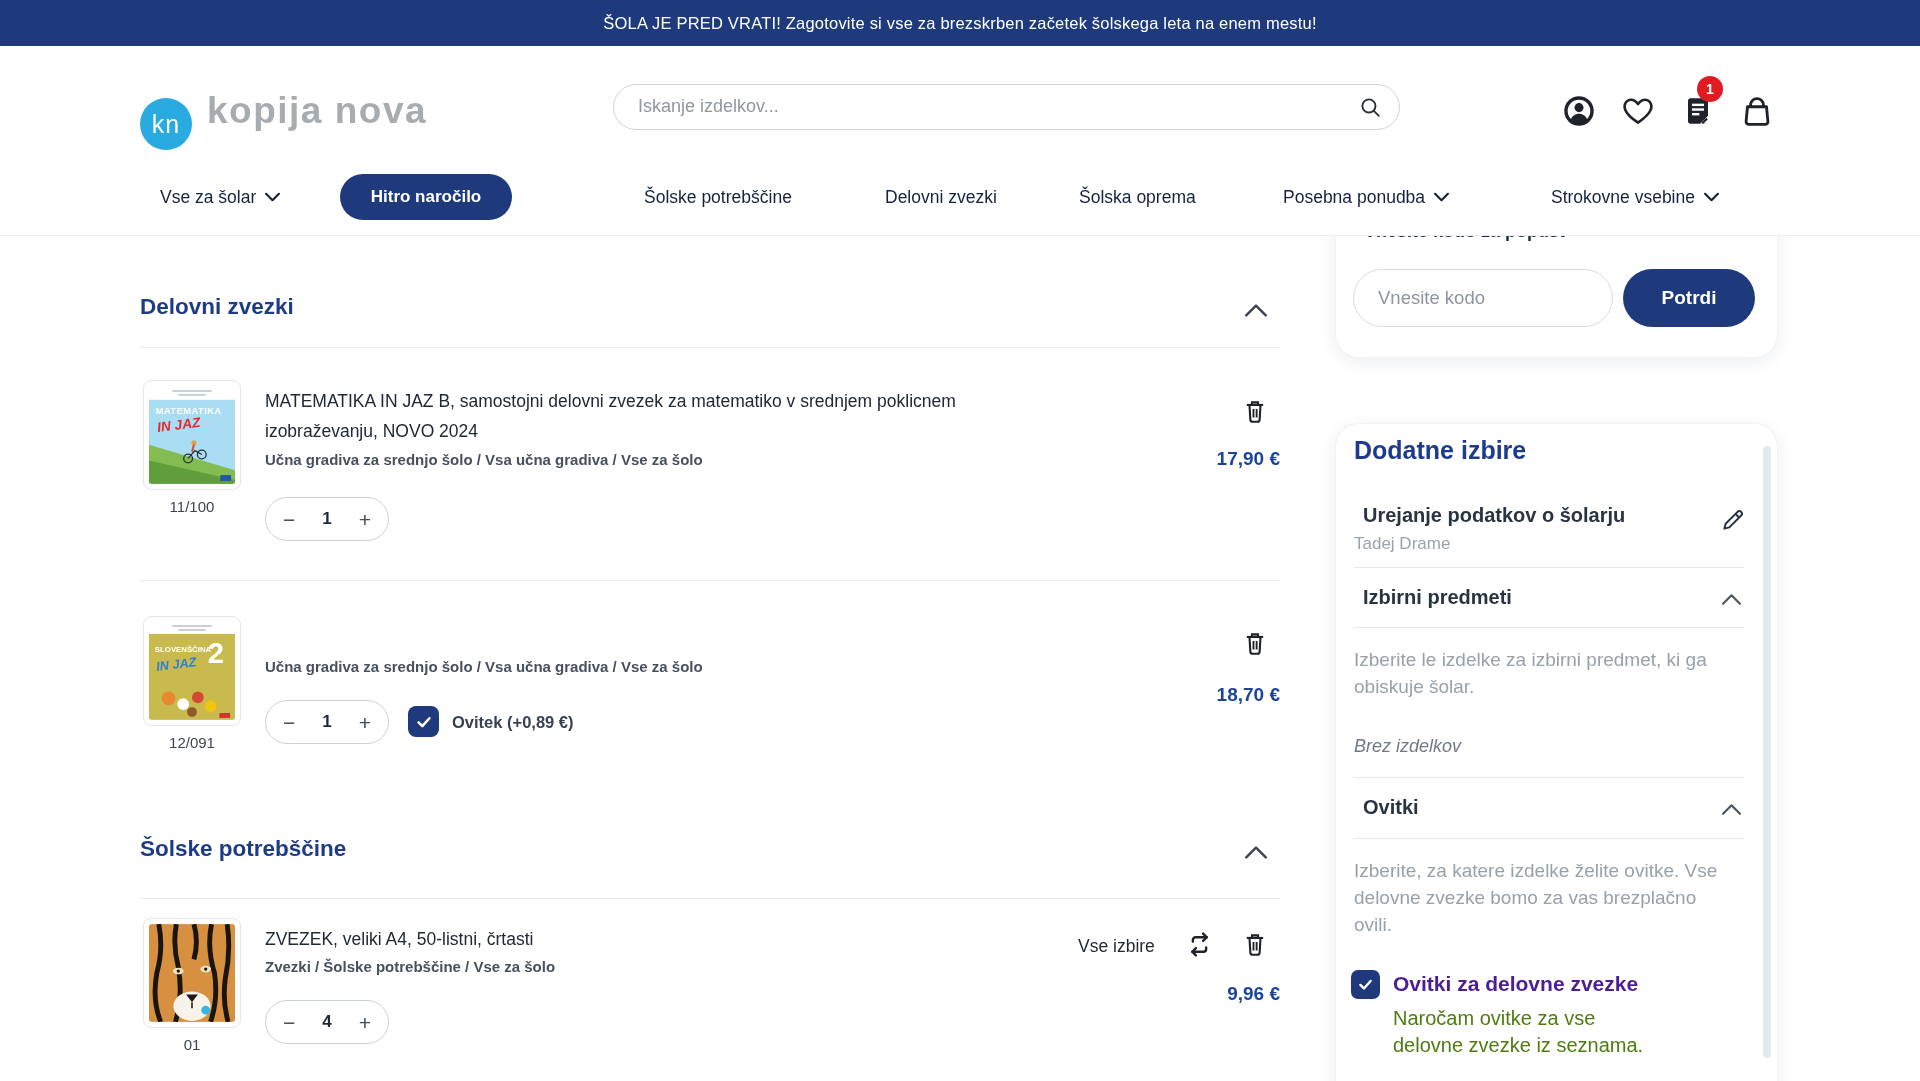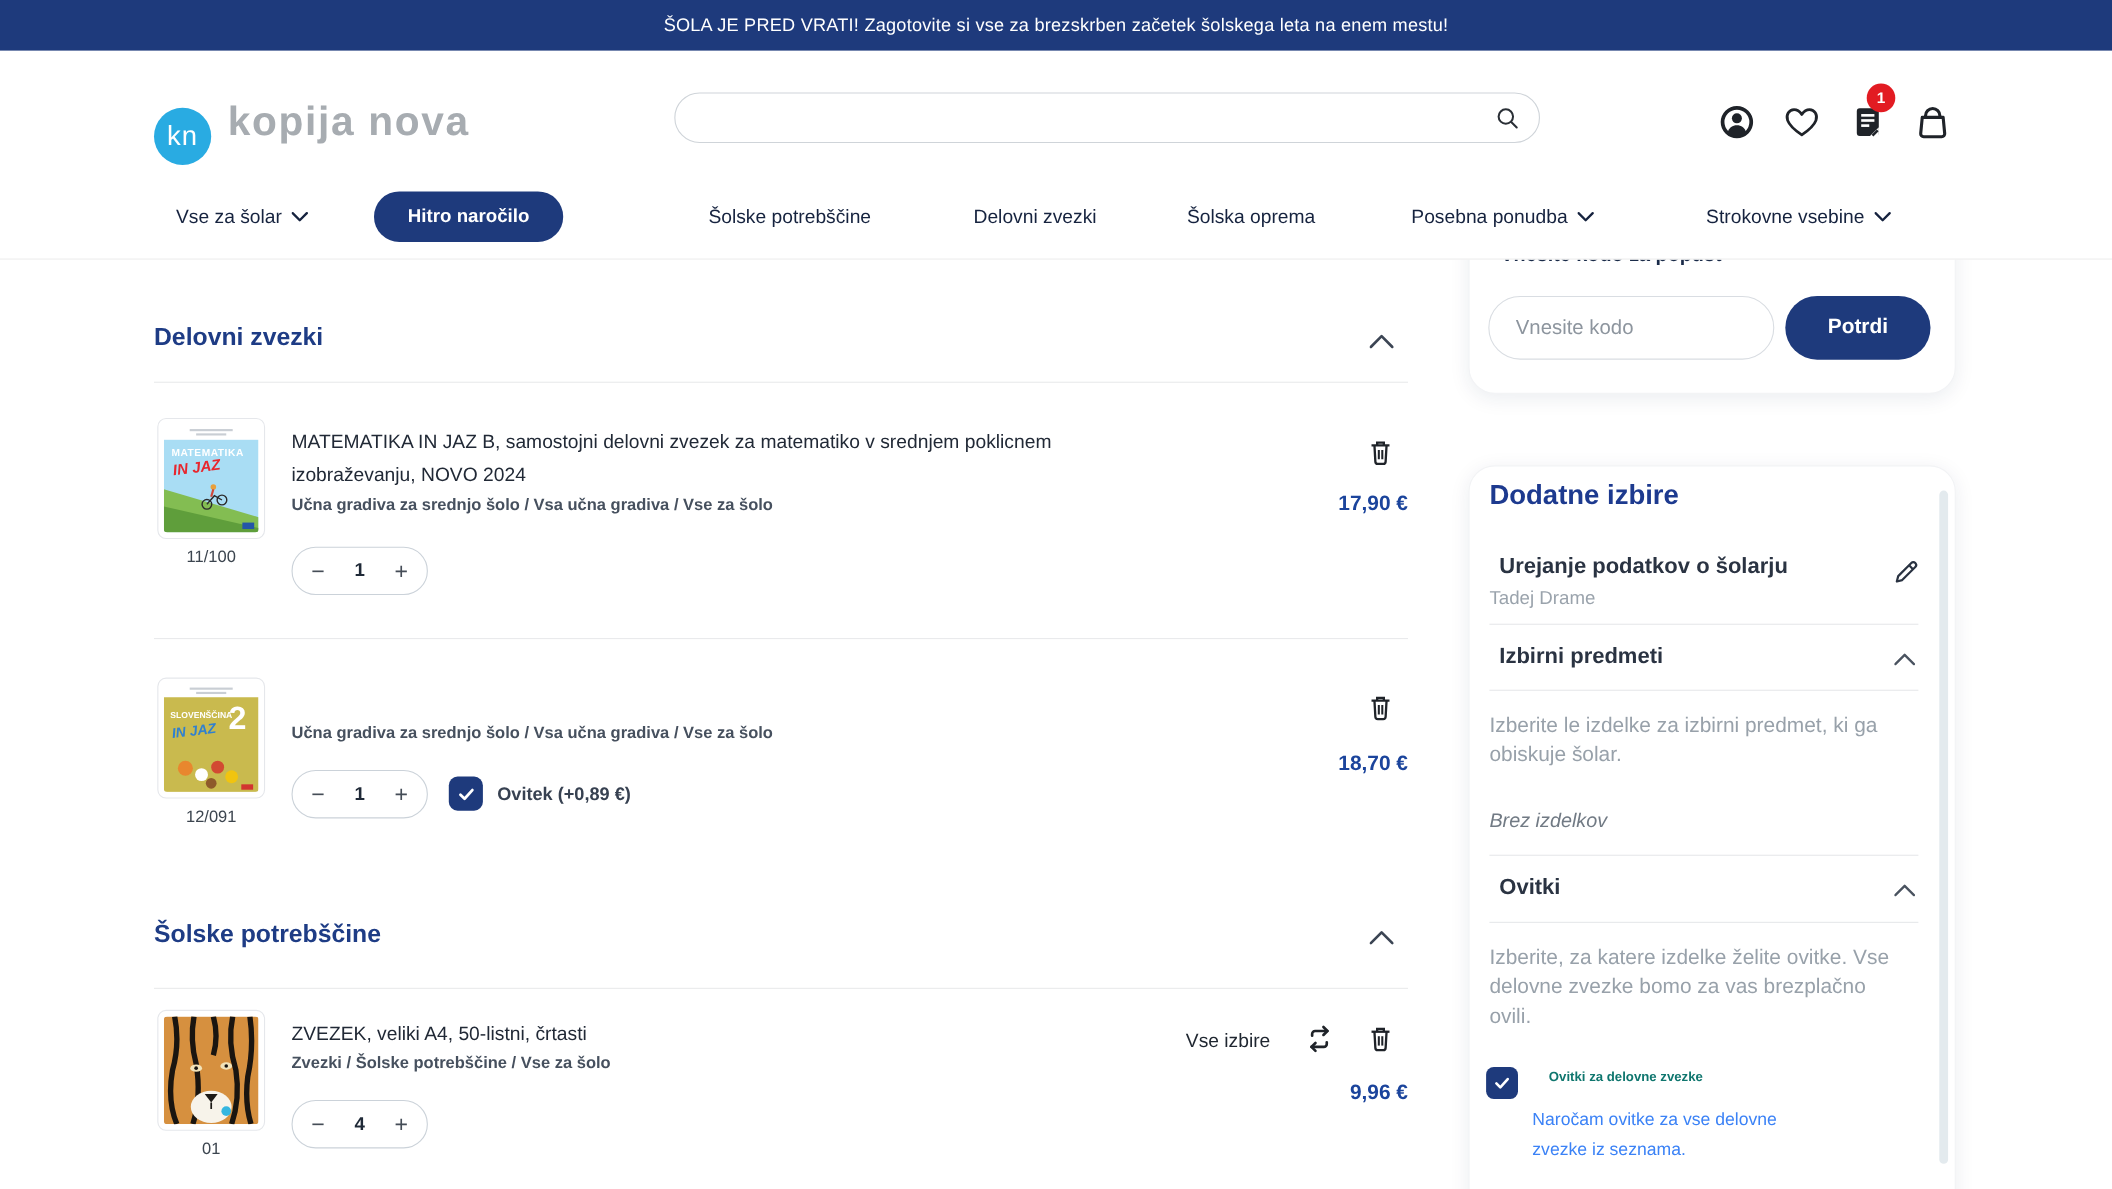--- a/index.html
+++ b/index.html
@@ -82,22 +82,22 @@
   .panel-title { position:absolute; left:18px; top:12px; font-size:25px; font-weight:700; color:#1d3a8f; }
   .panel-h { position:absolute; left:27px; font-size:20px; font-weight:700; color:#2a3342; white-space:nowrap; }
   .panel-sub { position:absolute; left:18px; font-size:17px; color:#9aa3ac; }
   .panel-desc { position:absolute; left:18px; font-size:19px; line-height:27px; color:#98a1aa; }
   .panel-hr { position:absolute; left:18px; width:390px; height:1px; background:#e6e8ea; }
   .panel-empty { position:absolute; left:18px; font-size:18px; font-style:italic; color:#717a84; }
   .panel-toggle { position:absolute; left:382px; width:26px; height:22px; background:none; border:none; cursor:pointer; }
   .pencil-btn { position:absolute; left:382px; top:82px; width:30px; height:30px; background:none; border:none; cursor:pointer; }
   .cb2 { position:absolute; left:15px; top:546px; width:29px; height:29px; border-radius:7px; background:#1e3a7c;
          display:flex; align-items:center; justify-content:center; cursor:pointer; }
-  .cb2-label { position:absolute; left:57px; top:548px; font-size:12px; font-weight:700; color:#0f766e; white-space:nowrap; cursor:pointer;margin-left:15px; }
-  .cb2-note { position:absolute; left:57px; top:581px; width:262px; font-size:16px; line-height:27px; color:#3b82f6; }
+  .cb2-label { position:absolute; left:57px; top:548px; font-size:21px; font-weight:700; color:#4c1d95; white-space:nowrap; cursor:pointer; }
+  .cb2-note { position:absolute; left:57px; top:581px; width:262px; font-size:20px; line-height:27px; color:#4d7c0f; }
 </style>
 </head>
 <body>
 
 <div class="page">
 
   <div class="sec-title" style="left:140px;top:294px">Delovni zvezki</div>
   <button class="sec-toggle" style="left:1242px;top:300px">
     <svg viewBox="0 0 18 12" width="22" height="15">
         <polyline points="1,10 9,2 17,10" fill="none" stroke="#3c4554" stroke-width="2" stroke-linecap="round" stroke-linejoin="round"></polyline>
@@ -288,20 +288,21 @@
     </div>
     <div class="cb2-label">Ovitki za delovne zvezke</div>
     <div class="cb2-note">Naročam ovitke za vse delovne zvezke iz seznama.</div>
   </div>
 
   <div class="header">
     <div class="logo-circle">kn</div>
     <div class="logo-word">kopija nova</div>
 
     <div class="search-pill">
+      <input type="text" placeholder="Iskanje izdelkov..." style="">
       <svg class="search-ic" viewBox="0 0 24 24">
         <circle cx="10.5" cy="10.5" r="6.3" fill="none" stroke="#2a2f36" stroke-width="1.8"></circle>
         <line x1="15.2" y1="15.2" x2="20" y2="20" stroke="#2a2f36" stroke-width="1.8" stroke-linecap="round"></line>
       </svg>
     </div>
 
     <svg class="hicon" style="left:1562px" viewBox="0 0 24 24">
       <circle cx="12" cy="12" r="9.2" fill="none" stroke="#1f2329" stroke-width="2.4"></circle>
       <circle cx="12" cy="9.6" r="3.2" fill="#1f2329"></circle>
       <path d="M6 18.6 a8.7 8.7 0 0 0 12 0 c-1-3-3.2-4.6-6-4.6 s-5 1.6-6 4.6 z" fill="#1f2329"></path>

